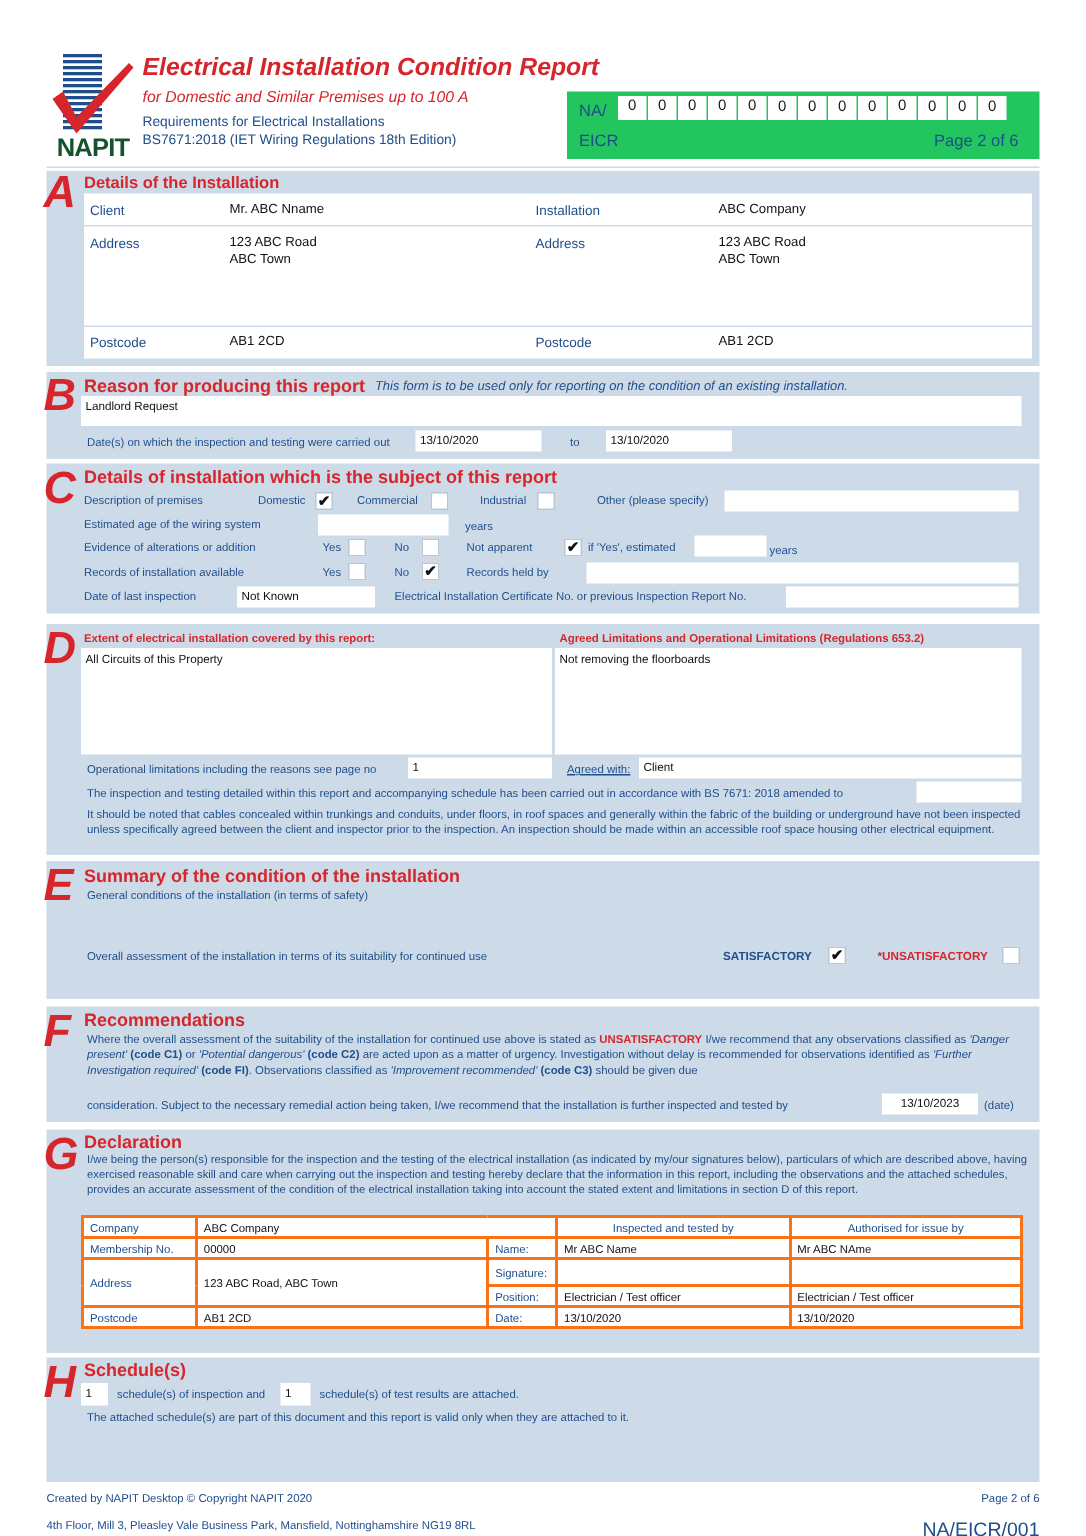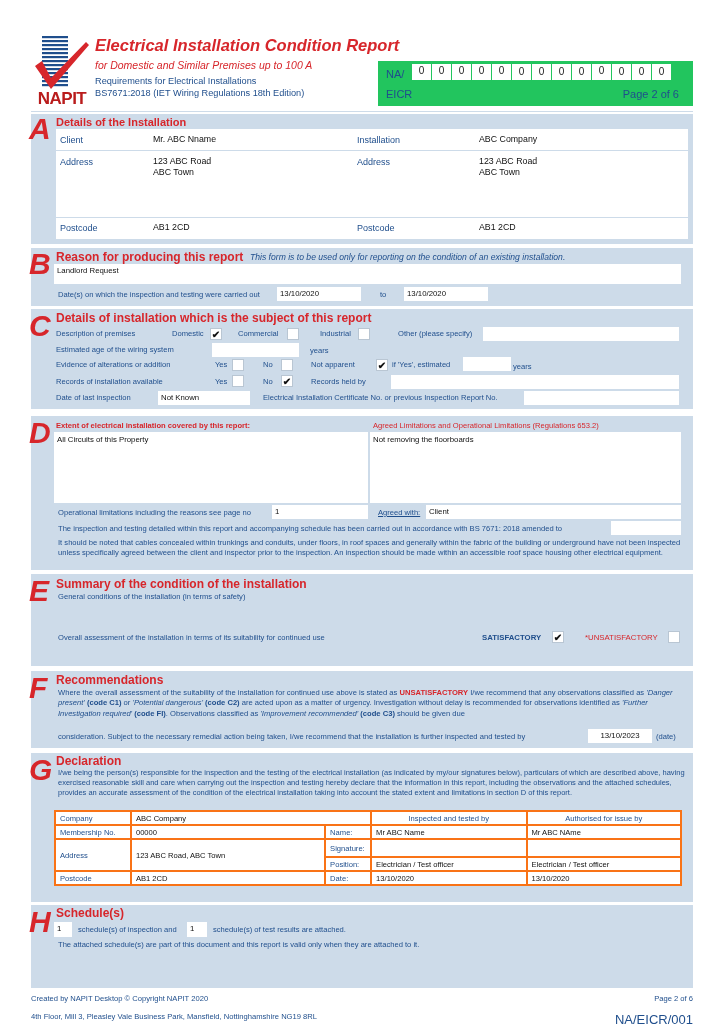--- a/index.html
+++ b/index.html
@@ -37,21 +37,21 @@
       <rect x="8" y="26" width="26" height="2.2"></rect>
       <rect x="8" y="30" width="26" height="2.2"></rect>
       <rect x="8" y="34" width="26" height="2.2"></rect>
       <rect x="8" y="38" width="26" height="2.2"></rect>
       <rect x="8" y="42" width="26" height="2.2"></rect>
       <rect x="8" y="46" width="26" height="2.2"></rect>
       <rect x="8" y="50" width="26" height="2.2"></rect>
     </g>
     <path d="M1 32 L8 27 L17 44 L52 8 L55 11 L17 55 Z" fill="#d7262b"></path>
   </svg>
-  <div style="position:absolute;left:0;top:56px;width:56px;text-align:center;font-weight:bold;font-size:17px;color:#b91c1c;letter-spacing:-0.5px;line-height:17px;">NAPIT</div>
+  <div style="position:absolute;left:0;top:56px;width:56px;text-align:center;font-weight:bold;font-size:17px;color:#14532d;letter-spacing:-0.5px;line-height:17px;">NAPIT</div>
 </div>
 
 <div class="abs" style="left:95px;top:36px;font-size:16.5px;font-weight:bold;font-style:italic;color:#d7262b;white-space:nowrap;">Electrical Installation Condition Report</div>
 <div class="abs" style="left:95px;top:59px;font-size:10.5px;font-style:italic;color:#d7262b;white-space:nowrap;">for Domestic and Similar Premises up to 100 A</div>
 <div class="abs" style="left:95px;top:76px;font-size:9.2px;color:#1f4e8c;white-space:nowrap;">Requirements for Electrical Installations</div>
 <div class="abs" style="left:95px;top:88px;font-size:9.2px;color:#1f4e8c;white-space:nowrap;">BS7671:2018 (IET Wiring Regulations 18th Edition)</div>
 
 <div class="abs" style="left:378px;top:61px;width:315px;height:45px;background:#22c55e;">
   <div class="abs" style="left:8px;top:7px;font-size:11px;color:#1f4e8c;">NA/</div>
   <div class="abs" style="left:34px;top:3px;display:flex;gap:1px;">
@@ -147,21 +147,21 @@
 
   <div class="lbl" style="left:25px;top:84px;">Date of last inspection</div>
   <div class="field" style="left:127px;top:82px;width:92px;">Not Known</div>
   <div class="lbl" style="left:232px;top:84px;">Electrical Installation Certificate No. or previous Inspection Report No.</div>
   <div class="field" style="left:493px;top:82px;width:155px;"></div>
 </div>
 
 <div class="panel" style="top:416px;height:154px;">
   <div class="sec-letter" style="top:2px;">D</div>
   <div class="abs" style="left:25px;top:5px;font-size:7.6px;font-weight:bold;color:#d7262b;white-space:nowrap;">Extent of electrical installation covered by this report:</div>
-  <div class="abs" style="left:342px;top:5px;font-size:7.6px;font-weight:normal;color:#d7262b;white-space:nowrap;">Agreed Limitations and Operational Limitations (Regulations 653.2)</div>
+  <div class="abs" style="left:342px;top:5px;font-size:7.6px;font-weight:bold;color:#d7262b;white-space:nowrap;">Agreed Limitations and Operational Limitations (Regulations 653.2)</div>
   <div class="white-box" style="left:23px;top:16px;width:314px;height:71px;">
     <div class="val" style="left:3px;top:3px;">All Circuits of this Property</div>
   </div>
   <div class="white-box" style="left:339px;top:16px;width:311px;height:71px;">
     <div class="val" style="left:3px;top:3px;">Not removing the floorboards</div>
   </div>
   <div class="lbl" style="left:27px;top:92px;text-align:right;">Operational limitations including the reasons see page no</div>
   <div class="field" style="left:241px;top:89px;width:96px;">1</div>
   <div class="lbl" style="left:347px;top:92px;text-decoration:underline;">Agreed with:</div>
   <div class="field" style="left:395px;top:89px;width:255px;">Client</div>
@@ -170,21 +170,21 @@
   <div class="para" style="left:27px;top:122px;width:625px;">It should be noted that cables concealed within trunkings and conduits, under floors, in roof spaces and generally within the fabric of the building or underground have not been inspected unless specifically agreed between the client and inspector prior to the inspection. An inspection should be made within an accessible roof space housing other electrical equipment.</div>
 </div>
 
 <div class="panel" style="top:574px;height:92px;">
   <div class="sec-letter" style="top:2px;">E</div>
   <div class="sec-title" style="top:3px;font-size:12px;">Summary of the condition of the installation</div>
   <div class="lbl" style="left:27px;top:18px;">General conditions of the installation (in terms of safety)</div>
   <div class="lbl" style="left:27px;top:59px;">Overall assessment of the installation in terms of its suitability for continued use</div>
   <div class="abs" style="left:451px;top:59px;font-size:7.8px;font-weight:bold;color:#1f4e8c;white-space:nowrap;">SATISFACTORY</div>
   <div class="cb" style="left:521px;top:57px;">✔</div>
-  <div class="abs" style="left:554px;top:59px;font-size:7.8px;font-weight:normal;color:#d7262b;white-space:nowrap;">*UNSATISFACTORY</div>
+  <div class="abs" style="left:554px;top:59px;font-size:7.8px;font-weight:bold;color:#d7262b;white-space:nowrap;">*UNSATISFACTORY</div>
   <div class="cb" style="left:637px;top:57px;"></div>
 </div>
 
 <div class="panel" style="top:671px;height:77px;">
   <div class="sec-letter" style="top:2px;">F</div>
   <div class="sec-title" style="top:2px;font-size:12px;">Recommendations</div>
   <div class="para" style="left:27px;top:17px;width:625px;">
     <span>Where the overall assessment of the suitability of the installation for continued use above is stated as </span><span style="color:#d7262b;font-weight:bold;">UNSATISFACTORY</span><span> I/we recommend that any observations classified as </span><i>'Danger present'</i><b> (code C1)</b><span> or </span><i>'Potential dangerous'</i><b> (code C2)</b><span> are acted upon as a matter of urgency. Investigation without delay is recommended for observations identified as </span><i>'Further Investigation required'</i><b> (code FI)</b><span>. Observations classified as </span><i>'Improvement recommended'</i><b> (code C3)</b><span> should be given due</span>
   </div>
   <div class="lbl" style="left:27px;top:61px;">consideration. Subject to the necessary remedial action being taken, I/we recommend that the installation is further inspected and tested by</div>

